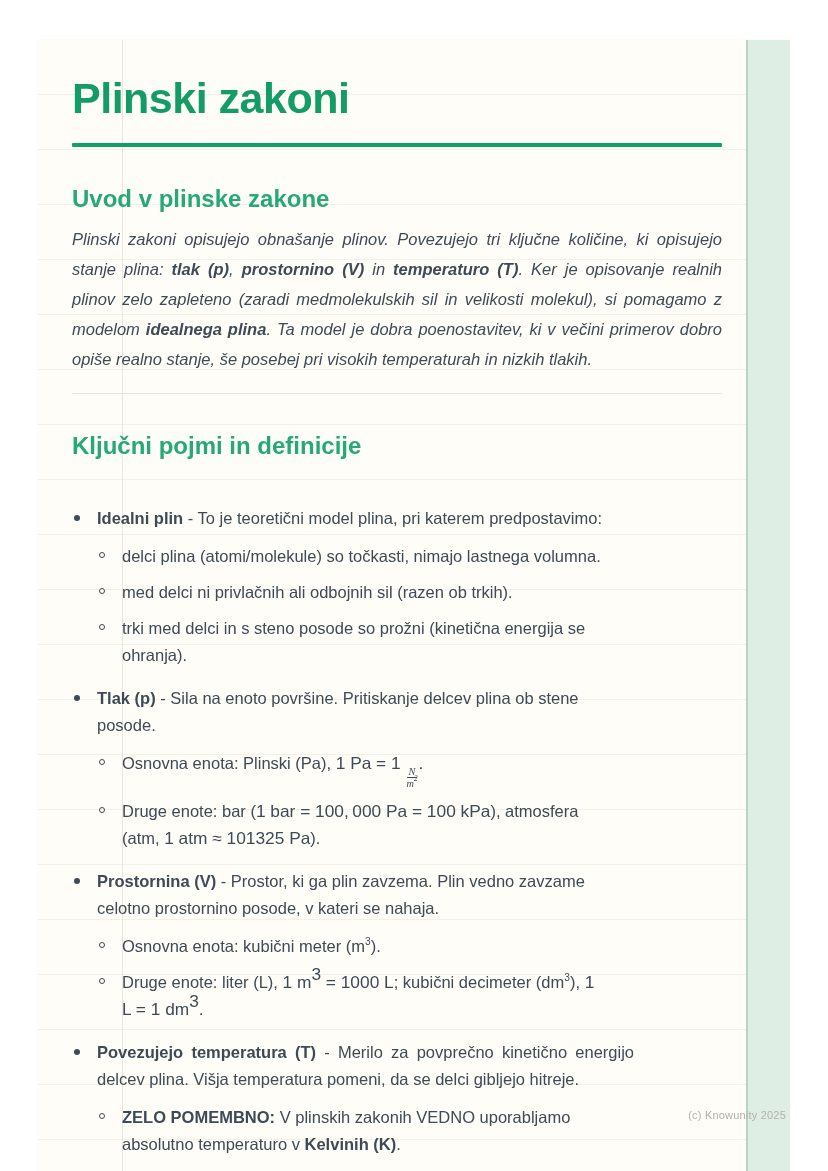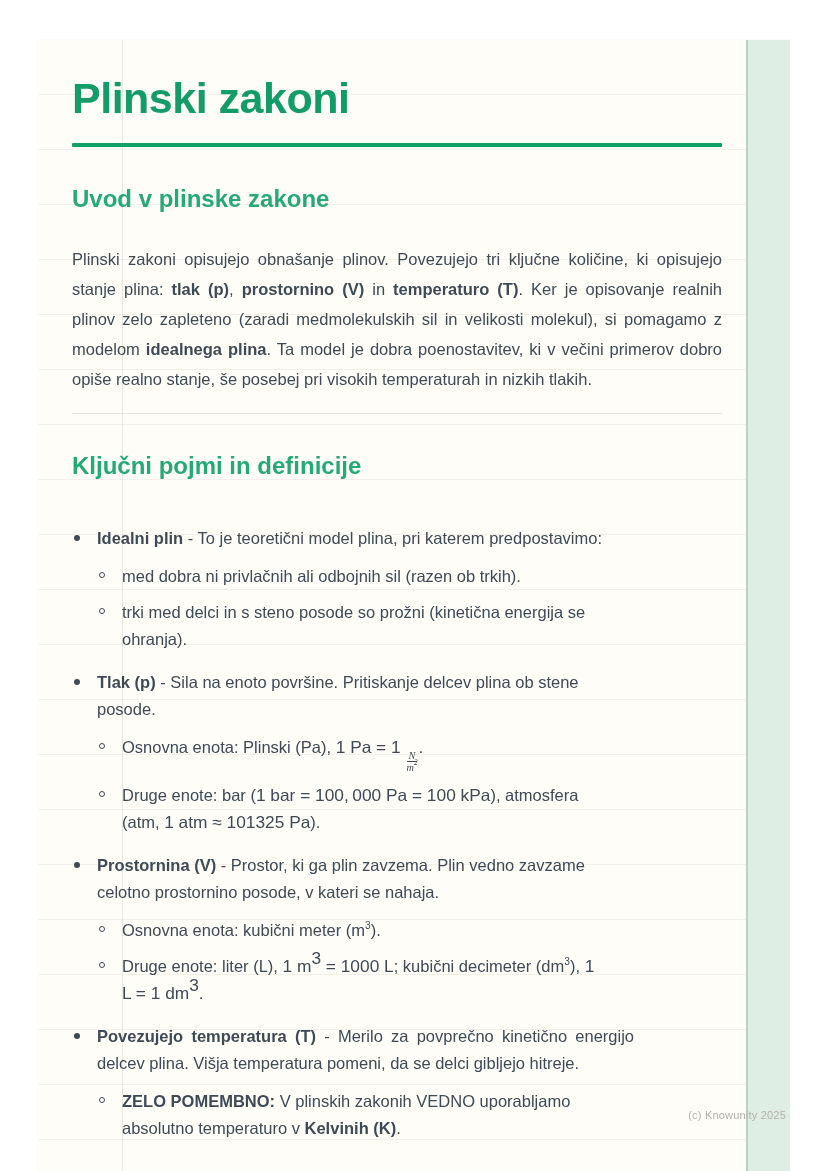--- a/index.html
+++ b/index.html
@@ -28,22 +28,23 @@
   }
   h1{
     margin:0;font-size:43px;line-height:48px;font-weight:700;
     letter-spacing:-0.5px;color:#149c67;
   }
   .rule{width:650px;height:4px;background:#10a065;margin-top:21px;border-radius:1px;}
   h2{
     margin:37px 0 0 0;font-size:24px;line-height:30px;font-weight:700;color:#26a976;
   }
   .para{
-    margin:30px 0 0 0;width:650px;font-size:16.5px;line-height:30px;
+    margin:10px 0 0 0;width:650px;font-size:16.5px;line-height:30px;
     text-align:justify;
+    font-style:italic;
   }
   .justify{text-align:justify;}
   hr.divider{
     border:none;border-top:1px solid #e8e5de;margin:19px 0 0 0;width:650px;height:0;
   }
   ul.l1{list-style:none;margin:44px 0 0 0;padding:0;width:562px;font-size:16.5px;}
   ul.l1>li{position:relative;padding-left:25px;margin-bottom:16px;line-height:27px;}
   ul.l1>li::before{
     content:"";position:absolute;left:2px;top:10px;width:6px;height:6px;
     border-radius:50%;background:#3e4a55;
@@ -79,21 +80,22 @@
     <h1>Plinski zakoni</h1>
     <div class="rule"></div>
     <h2>Uvod v plinske zakone</h2>
     <p class="para justify"><span>Plinski zakoni opisujejo obnašanje plinov. Povezujejo tri ključne količine, ki opisujejo stanje plina: </span><span class="b">tlak (p)</span><span>, </span><span class="b">prostornino (V)</span><span> in </span><span class="b">temperaturo (T)</span><span>. Ker je opisovanje realnih plinov zelo zapleteno (zaradi medmolekulskih sil in velikosti molekul), si pomagamo z modelom </span><span class="b">idealnega plina</span><span>. Ta model je dobra poenostavitev, ki v večini primerov dobro opiše realno stanje, še posebej pri visokih temperaturah in nizkih tlakih.</span></p>
     <hr class="divider">
     <h2>Ključni pojmi in definicije</h2>
     <ul class="l1">
         <li>
           <div class="lead"><span class="b">Idealni plin</span><span> - To je teoretični model plina, pri katerem predpostavimo:</span></div>
           <ul class="l2">
-            <li><span>med dobra ni privlačnih ali odbojnih sil (razen ob trkih).</span></li>
+            <li><span>delci plina (atomi/molekule) so točkasti, nimajo lastnega volumna.</span></li>
+            <li><span>med delci ni privlačnih ali odbojnih sil (razen ob trkih).</span></li>
             <li><span>trki med delci in s steno posode so prožni (kinetična energija se ohranja).</span></li>
           </ul>
         </li>
         <li>
           <div class="lead"><span class="b">Tlak (p)</span><span> - Sila na enoto površine. Pritiskanje delcev plina ob stene posode.</span></div>
           <ul class="l2">
             <li><span>Osnovna enota: Plinski (Pa), </span><span class="mt">1 Pa = 1 </span><span class="frac">
                 <span class="fn">N</span>
                 <span class="fd">m<sup>2</sup></span>
               </span><span class="mt">.</span></li>

